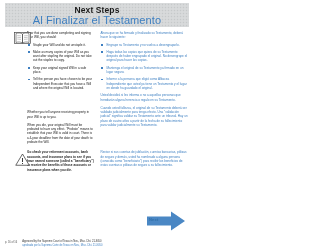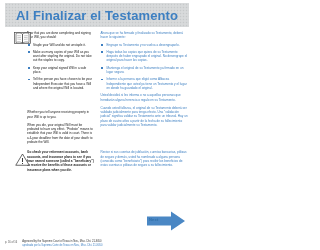--- a/index.html
+++ b/index.html
@@ -32,22 +32,22 @@
     box-sizing: border-box;
   }
   .title-en {
     font-size: 8.5px;
     font-weight: bold;
     color: #1a1a1a;
     letter-spacing: 0.1px;
     line-height: 10px;
   }
   .title-es {
-    font-size: 13px;
-    font-weight: bold;
+    font-size: 11px;
+    font-weight: normal;
     color: #3d7fc1;
     letter-spacing: 0.1px;
     line-height: 11px;
   }
 
   
   .body-wrap {
     position: relative;
     margin: 4px 5px 0 5px;
     display: flex;
@@ -183,20 +183,21 @@
     font-size: 2.6px;
     line-height: 3.4px;
     color: #3d7fc1;
     margin: 0;
   }
 </style>
 </head>
 <body>
 
 <div class="header-band">
+  <div class="title-en">Next Steps</div>
   <div class="title-es">Al Finalizar el Testamento</div>
 </div>
 
 <div class="body-wrap">
 
   <span class="book-icon">
     <svg viewBox="0 0 34 28" width="17" height="14" xmlns="http://www.w3.org/2000/svg">
       <rect x="1" y="3" width="32" height="22" fill="#ffffff" stroke="#4a4a4a" stroke-width="1.4"></rect>
       <path d="M17 6 C13 3.5 8 3.5 4 5 L4 23 C8 21.5 13 21.5 17 24 Z" fill="#ffffff" stroke="#4a4a4a" stroke-width="1.2"></path>
       <path d="M17 6 C21 3.5 26 3.5 30 5 L30 23 C26 21.5 21 21.5 17 24 Z" fill="#ffffff" stroke="#4a4a4a" stroke-width="1.2"></path>

